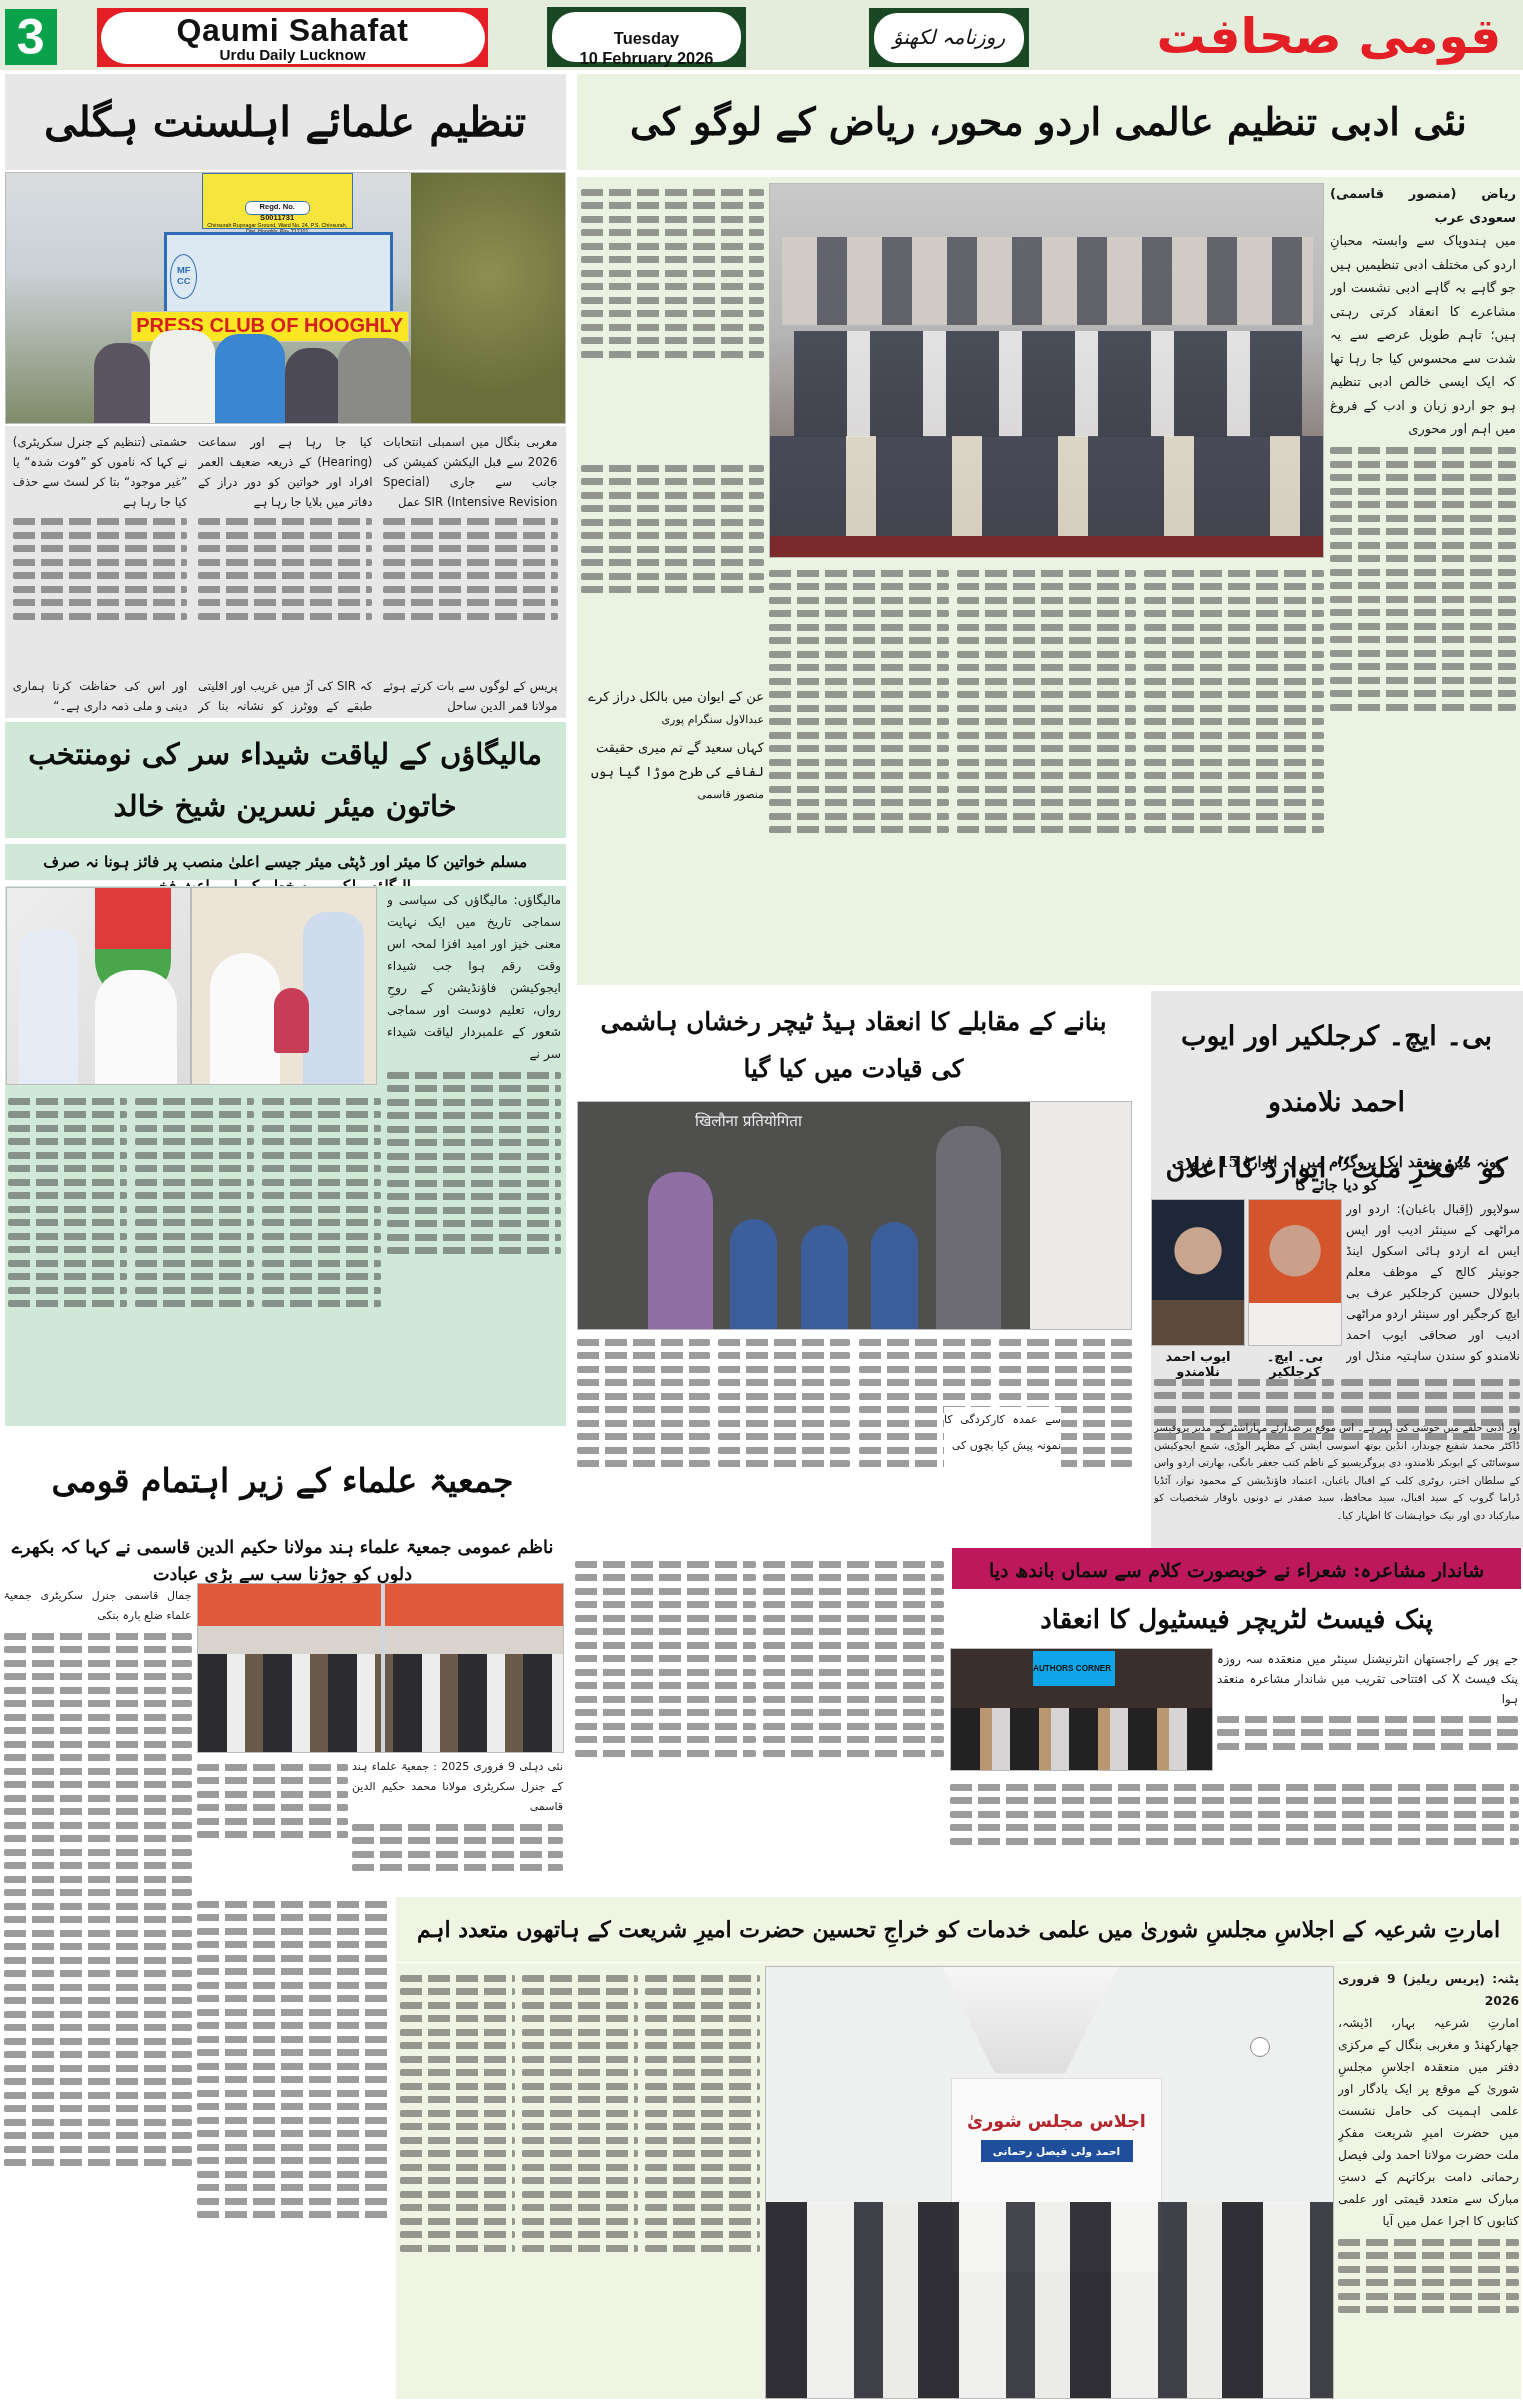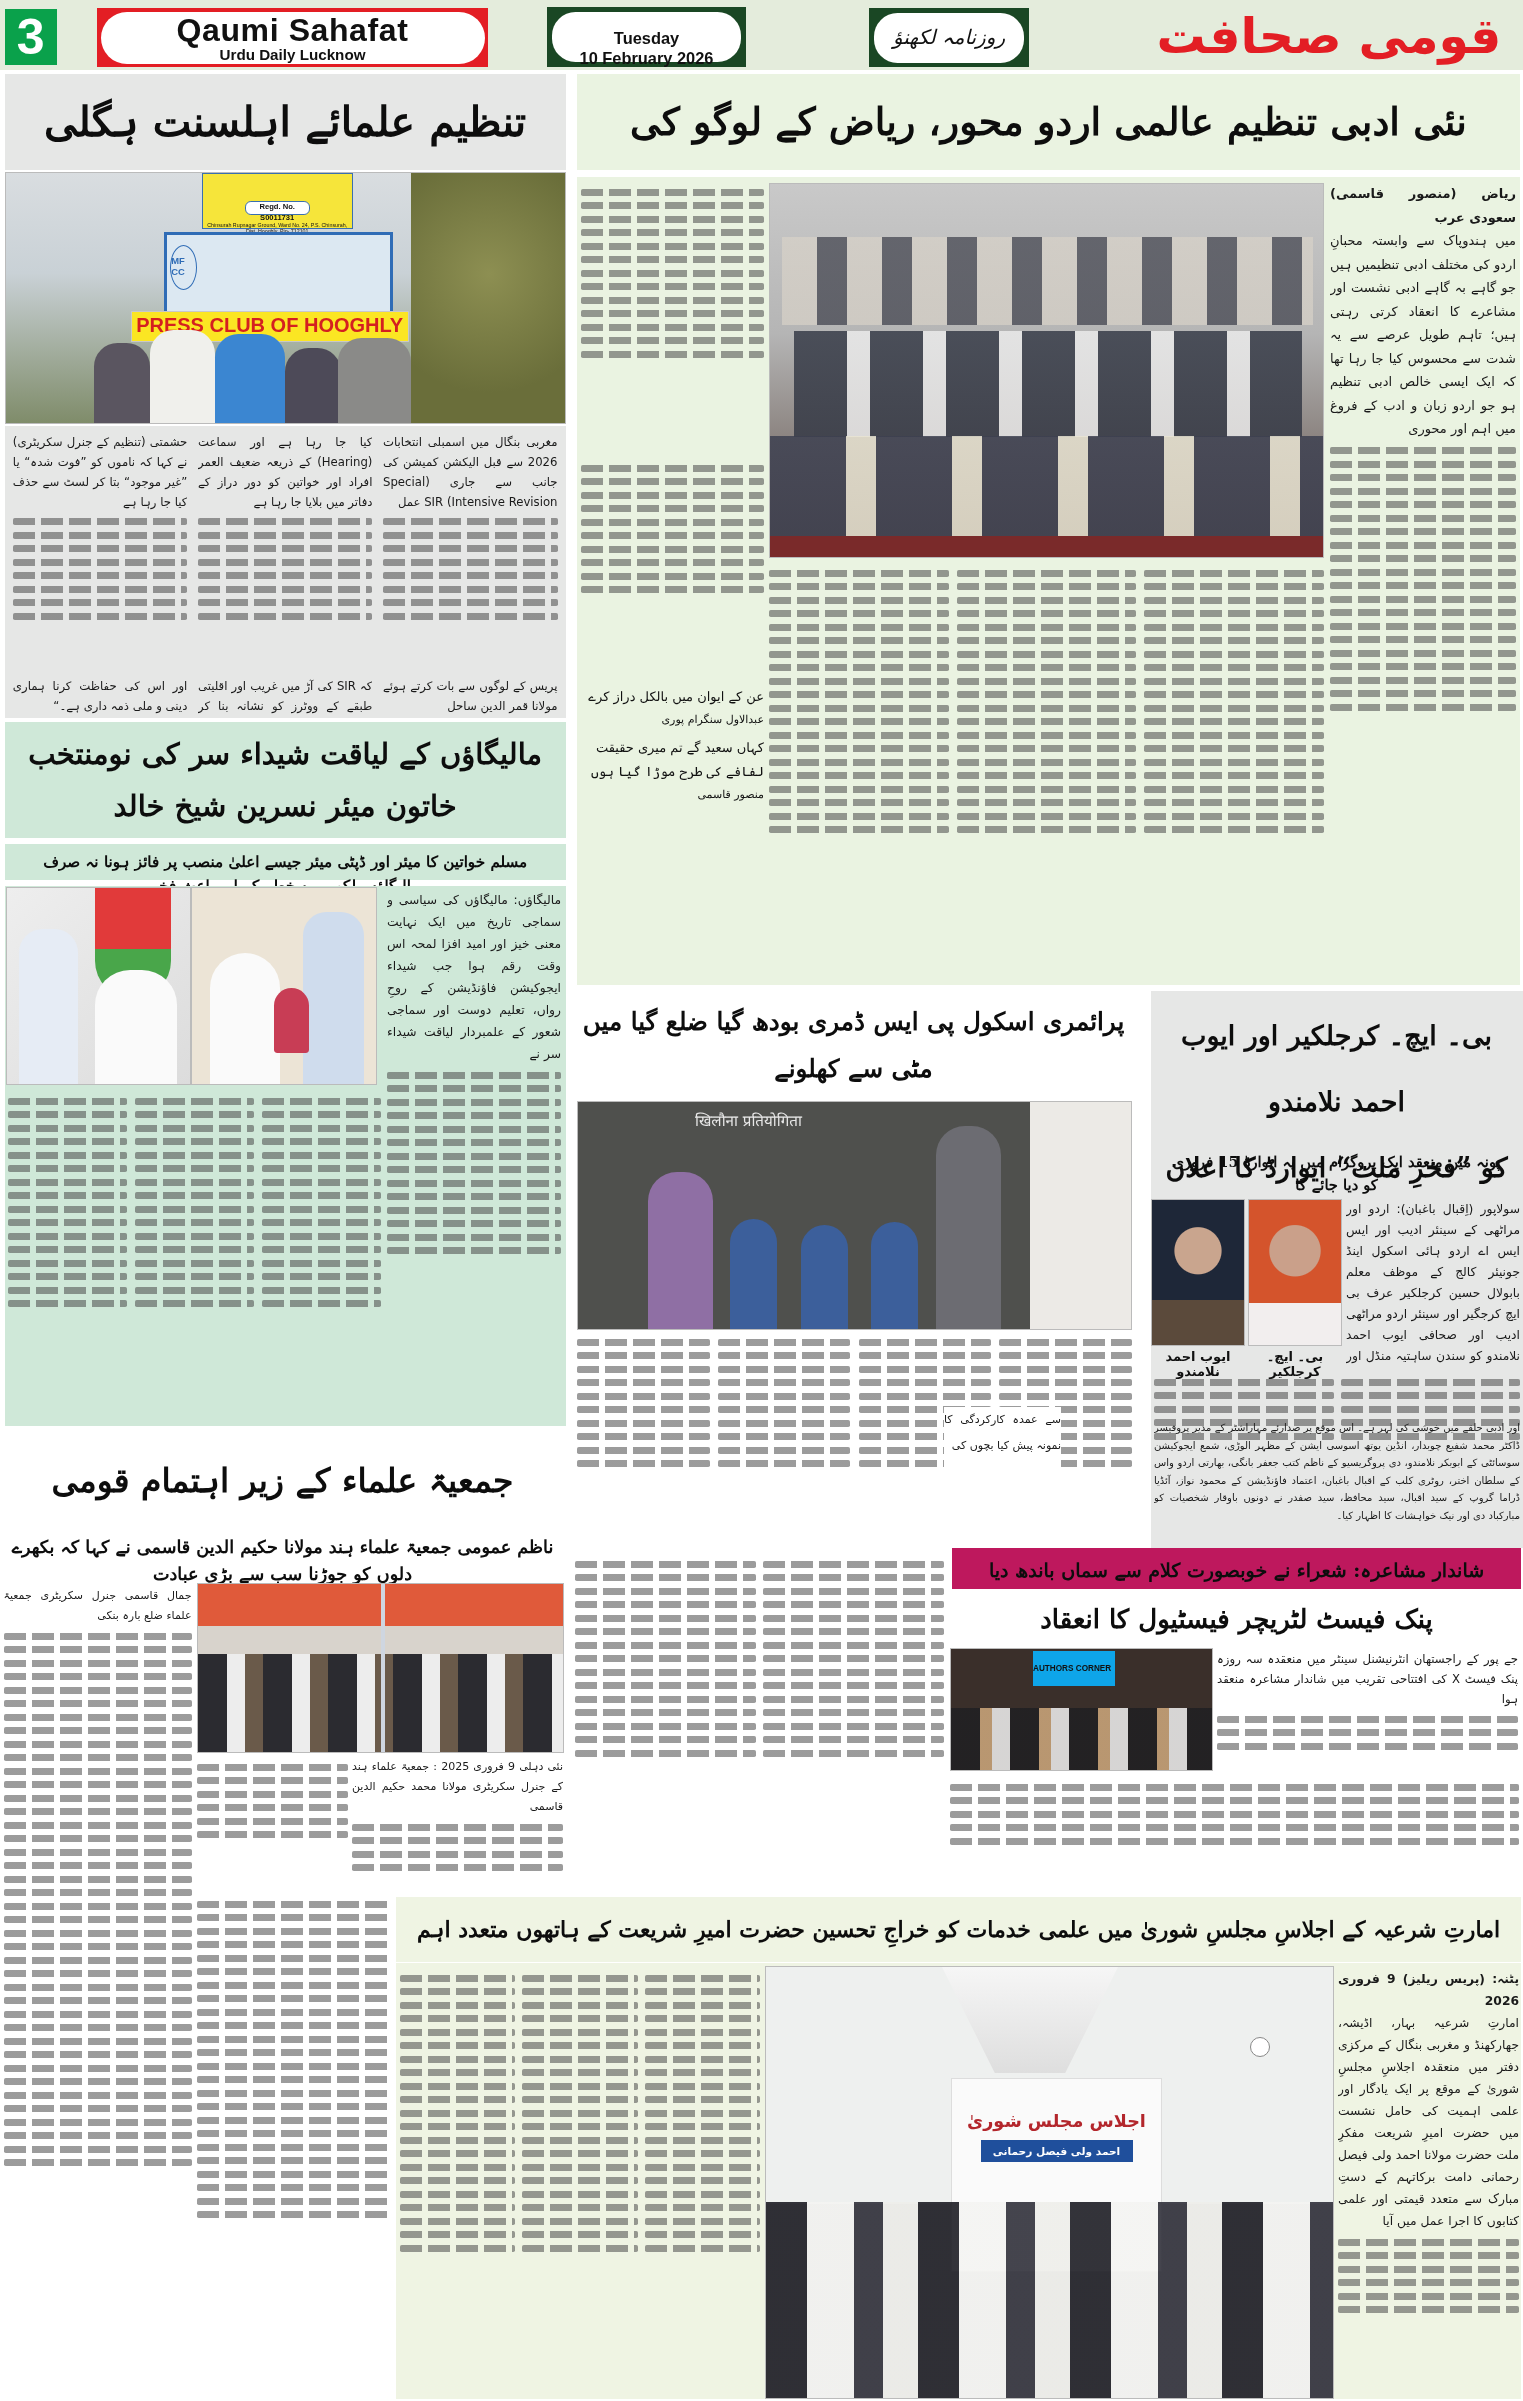--- a/index.html
+++ b/index.html
@@ -56,21 +56,21 @@
 <div id="logo-urdu" class="abs">قومی صحافت</div>
 
 <div class="abs headline-box bg-grey" style="left:4.7px;top:74px;width:561px;height:96px;font-size:41px;line-height:84px;">تنظیم علمائے اہلسنت ہگلی کی پریس کانفرنس</div>
 
 <div class="abs photo" style="left:4.7px;top:172px;width:561px;height:252px;background:linear-gradient(180deg,#d9dde0 0%,#c9d1d6 40%,#7f8c6a 100%);">
   <div class="abs" style="left:196px;top:0;width:151px;height:56px;background:#f6e53a;border:1.2px solid #3a6fb0;">
     <div style="margin:27px auto 0;width:65px;height:14px;border:1.2px solid #3a6fb0;border-radius:5.9px;background:#fff;font:bold 7.6px 'Liberation Sans',sans-serif;text-align:center;line-height:10.6px;">Regd. No. S0011731</div>
     <div style="font:5.3px 'Liberation Sans',sans-serif;text-align:center;margin-top:7px;">Chinsurah Rupnagar Ground, Ward No. 24, P.S. Chinsurah, Dist. Hooghly, Pin- 712101</div>
   </div>
   <div class="abs" style="left:158px;top:59px;width:229px;height:82px;background:#dce8f2;border:3.5px solid #2f6cb6;">
-    <div style="position:absolute;left:3.5px;top:10px;width:27px;height:45px;border:1.8px solid #2f6cb6;border-radius:50%;font:bold 9.4px 'Liberation Sans',sans-serif;color:#2f6cb6;padding-top:9.4px;">MF CC</div>
+    <div style="position:absolute;left:3.5px;top:19px;width:27px;height:45px;border:1.8px solid #2f6cb6;border-radius:50%;font:bold 9.4px 'Liberation Sans',sans-serif;color:#2f6cb6;text-align:center;padding-top:9.4px;">MF CC</div>
   </div>
   <div class="abs" style="left:125px;top:138px;width:278px;height:30.5px;background:#fbe623;border:1.8px solid #c8c8c8;color:#d42020;font:bold 20px 'Liberation Sans',sans-serif;text-align:center;line-height:27px;">PRESS CLUB OF HOOGHLY</div>
   <div class="abs" style="left:405px;top:0;width:156px;height:252px;background:radial-gradient(circle at 50% 40%,#8d8f52,#6a6e3a 70%);"></div>
   <div class="abs" style="left:151px;top:169px;width:17.6px;height:83px;background:#2f6cb6;"></div>
   <div class="abs" style="left:362px;top:169px;width:17.6px;height:83px;background:#2f6cb6;"></div>
   <div class="abs" style="left:88px;top:170px;width:56px;height:82px;background:#5a5560;border-radius:23.5px 23.5px 0 0;"></div>
   <div class="abs" style="left:144px;top:157px;width:65px;height:95px;background:#f0f0ec;border-radius:23.5px 23.5px 0 0;"></div>
   <div class="abs" style="left:209px;top:161px;width:70px;height:91px;background:#3b86d1;border-radius:23.5px 23.5px 0 0;"></div>
   <div class="abs" style="left:279px;top:175px;width:56px;height:77px;background:#4d4a58;border-radius:23.5px 23.5px 0 0;"></div>
   <div class="abs" style="left:332px;top:165px;width:73px;height:87px;background:#8a8a88;border-radius:23.5px 23.5px 0 0;"></div>
@@ -280,21 +280,20 @@
     <div style="font-size:11px;">عبدالاول سنگرام پوری</div>
   </div>
   <div class="poem" style="margin-top:4.7px;">
     <div>کہاں سعید گے تم میری حقیقت</div>
     <div>لفافے کی طرح موڑا گیا ہوں</div>
     <div style="font-size:11px;">منصور قاسمی</div>
   </div>
 </div>
 
 <div class="abs headline-box" style="left:572px;top:992px;width:563px;height:101px;font-size:24.6px;line-height:47px;background:#fff;">
-  <div>پرائمری اسکول پی ایس ڈمری بودھ گیا ضلع گیا میں مٹی سے کھلونے</div>
   <div>بنانے کے مقابلے کا انعقاد ہیڈ ٹیچر رخشاں ہاشمی کی قیادت میں کیا گیا</div>
 </div>
 <div class="abs photo" style="left:577px;top:1101px;width:555px;height:229px;background:#4f504d;">
   <div class="abs" style="left:117px;top:8.2px;color:#e8e8e8;font:15.2px 'DejaVu Sans',sans-serif;">खिलौना प्रतियोगिता</div>
   <div class="abs" style="left:70px;top:70px;width:65px;height:158px;background:#8f6fa4;border-radius:29px 29px 0 0;"></div>
   <div class="abs" style="left:152px;top:117px;width:47px;height:111px;background:#3c5f9b;border-radius:23.5px 23.5px 0 0;"></div>
   <div class="abs" style="left:223px;top:123px;width:47px;height:106px;background:#3c5f9b;border-radius:23.5px 23.5px 0 0;"></div>
   <div class="abs" style="left:293px;top:120px;width:47px;height:108px;background:#3c5f9b;border-radius:23.5px 23.5px 0 0;"></div>
   <div class="abs" style="left:358px;top:23.5px;width:65px;height:205px;background:#6c6c72;border-radius:29px 29px 0 0;"></div>
   <div class="abs" style="left:452px;top:0;width:103px;height:229px;background:#eceae6;"></div>

